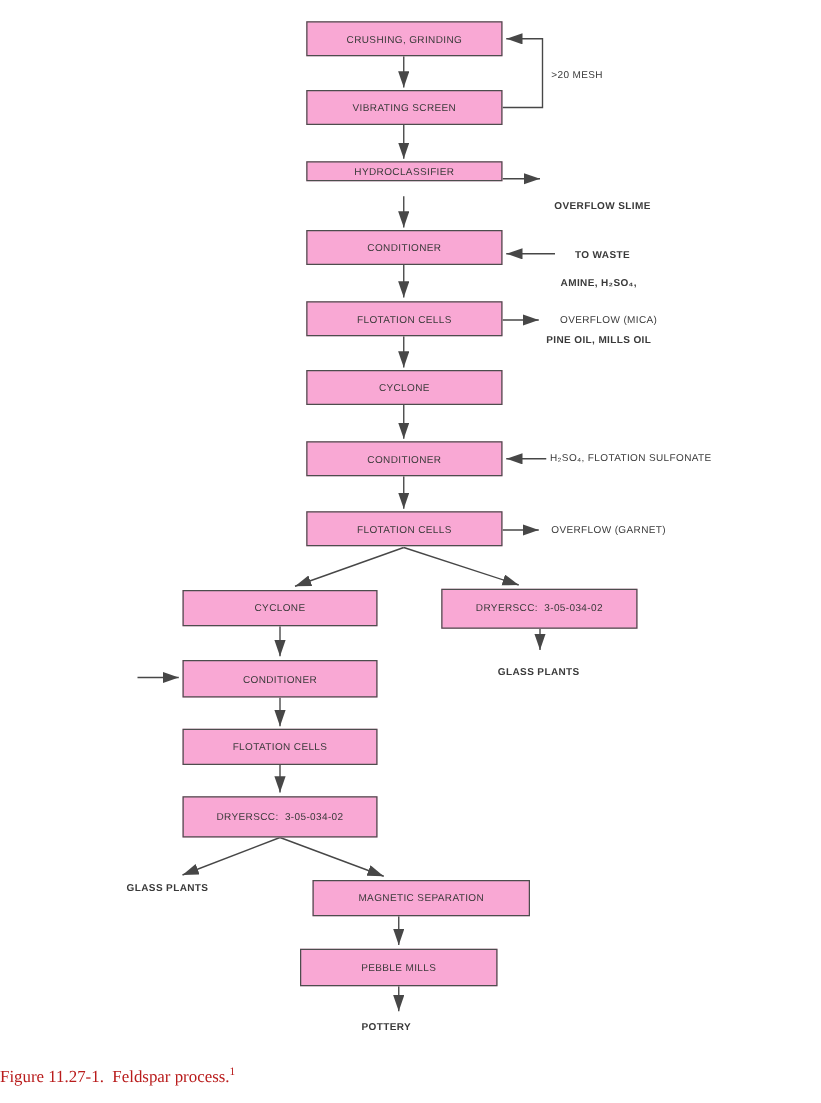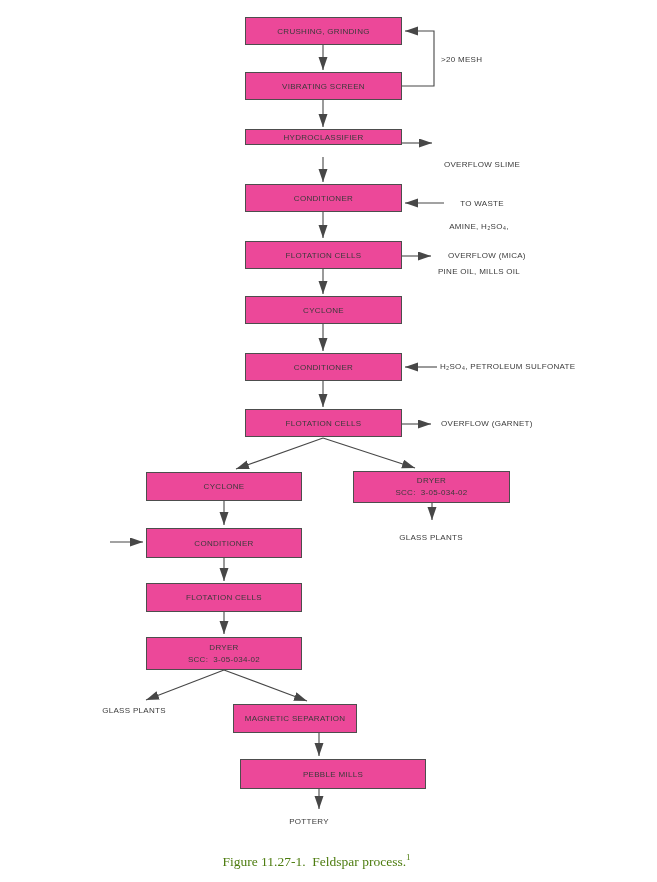--- a/index.html
+++ b/index.html
@@ -4,36 +4,36 @@
 <style>
   * { margin:0; padding:0; box-sizing:border-box; }
   html,body { background:#ffffff; }
   .page {
     position:relative; width:657px; height:882px; background:#ffffff;
     font-family:"Liberation Sans","DejaVu Sans",sans-serif; color:#3a3a3a;
     overflow:hidden;
   }
   svg.connectors { position:absolute; left:0; top:0; }
   .box {
-    position:absolute; border:1px solid #4d4d4d; background:#ec4899;
+    position:absolute; border:1px solid #4d4d4d; background:#f9a8d4;
     display:flex; align-items:center; justify-content:center; text-align:center;
     font-size:8px; letter-spacing:0.3px; color:#3a3a3a;
   }
   .box span { white-space:pre; }
-  .box.two-line { flex-direction:column; line-height:12px; }
+  .box.two-line { flex-direction:row; line-height:12px; }
   .label {
     position:absolute; font-size:8px; letter-spacing:0.3px; color:#3a3a3a;
     white-space:pre;
   }
-  .label.center { text-align:center; }
+  .label.center { text-align:center;font-weight:bold; }
   .label .ln { display:block; }
   .caption {
-    position:absolute; left:0; top:852px; width:633px; text-align:center;
+    position:absolute; left:0; top:852px; width:633px; 
     font-family:"Liberation Serif","DejaVu Serif",serif; font-size:13.5px;
-    color:#4d7c0f; white-space:pre;
+    color:#b91c1c; white-space:pre;
   }
   .caption sup { font-size:9px; }
 </style>
 </head>
 <body>
 
 <div class="page">
 
   <svg class="connectors" width="657" height="882">
     <defs>
@@ -104,39 +104,39 @@
   <div class="box" style="left:146px;top:528px;width:156px;height:30px">
       <span>CONDITIONER</span>
     </div>
   <div class="box" style="left:146px;top:583px;width:156px;height:29px">
       <span>FLOTATION CELLS</span>
     </div>
   <div class="box two-line" style="left:146px;top:637px;width:156px;height:33px">
     <span>DRYER</span>
     <span>SCC:  3-05-034-02</span>
   </div>
-  <div class="box" style="left:233px;top:704px;width:124px;height:29px">
+  <div class="box" style="left:250px;top:704px;width:174px;height:29px">
       <span>MAGNETIC SEPARATION</span>
     </div>
-  <div class="box" style="left:240px;top:759px;width:186px;height:30px">
+  <div class="box" style="left:240px;top:759px;width:158px;height:30px">
       <span>PEBBLE MILLS</span>
     </div>
 
   <div class="label center" style="left:391px;top:533px;width:80px">GLASS PLANTS</div>
   <div class="label center" style="left:94px;top:706px;width:80px">GLASS PLANTS</div>
   <div class="label center" style="left:269px;top:817px;width:80px">POTTERY</div>
 
   <div class="label" style="left:441px;top:55px">&gt;20 MESH</div>
   <div class="label center" style="left:436px;top:132px;width:92px;line-height:13px">
     <span class="ln">OVERFLOW SLIME</span>
     <span class="ln">TO WASTE</span>
   </div>
   <div class="label center" style="left:430px;top:189px;width:98px;line-height:15px">
     <span class="ln">AMINE, H₂SO₄,</span>
     <span class="ln">PINE OIL, MILLS OIL</span>
   </div>
   <div class="label" style="left:448px;top:251px">OVERFLOW (MICA)</div>
-  <div class="label" style="left:440px;top:362px">H₂SO₄, PETROLEUM SULFONATE</div>
+  <div class="label" style="left:440px;top:362px">H₂SO₄, FLOTATION SULFONATE</div>
   <div class="label" style="left:441px;top:419px">OVERFLOW (GARNET)</div>
 
   <div class="caption"><span>Figure 11.27-1.  Feldspar process.</span><sup>1</sup></div>
 
 </div>
 
 </body></html>

